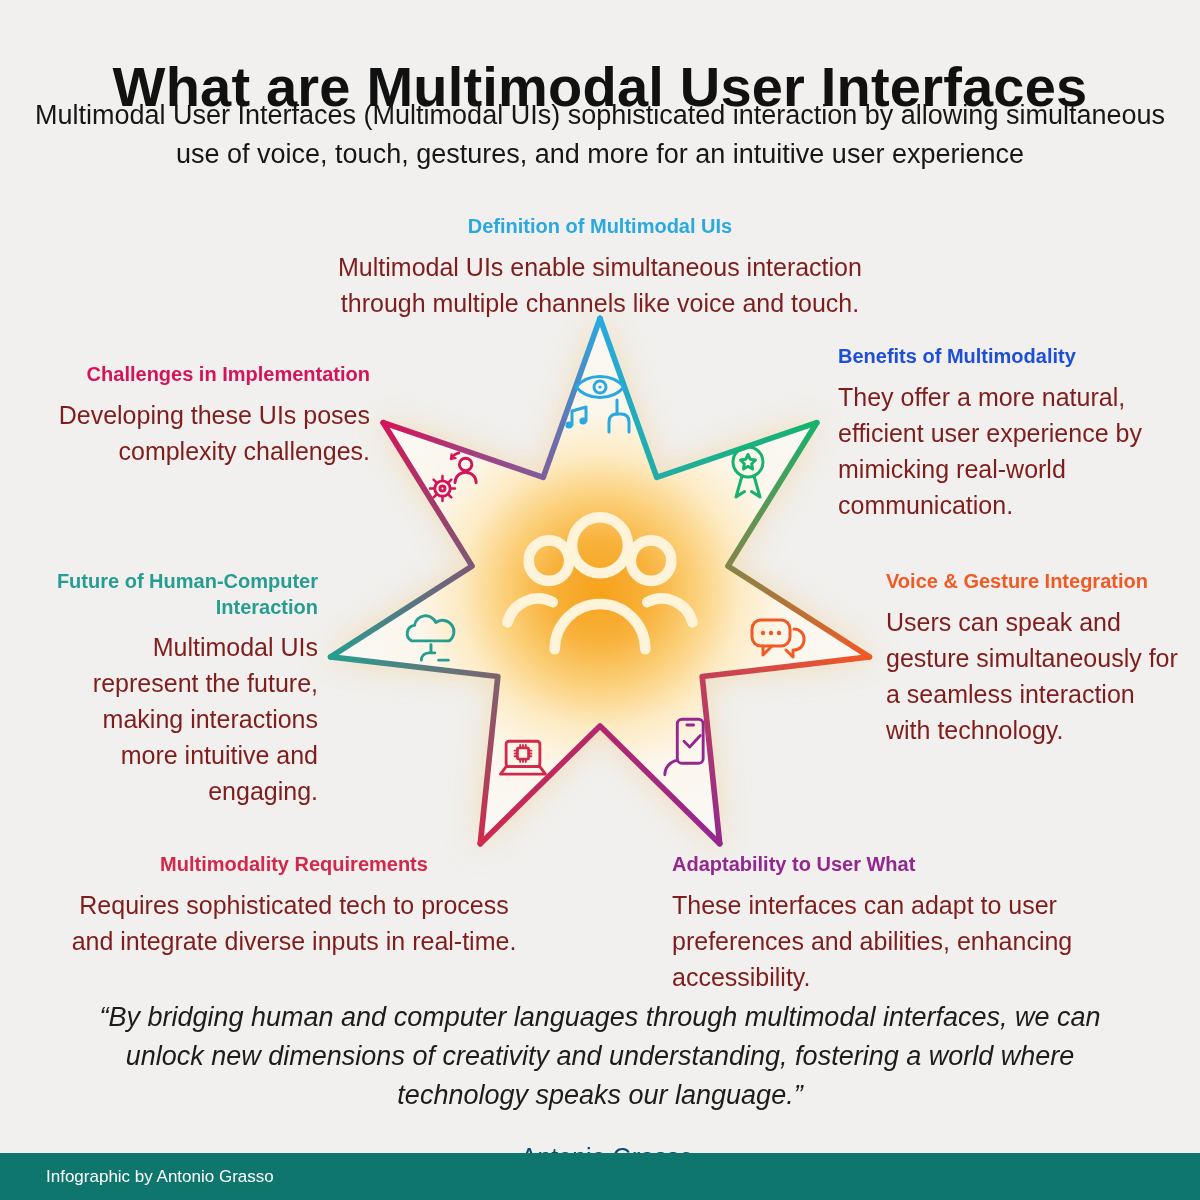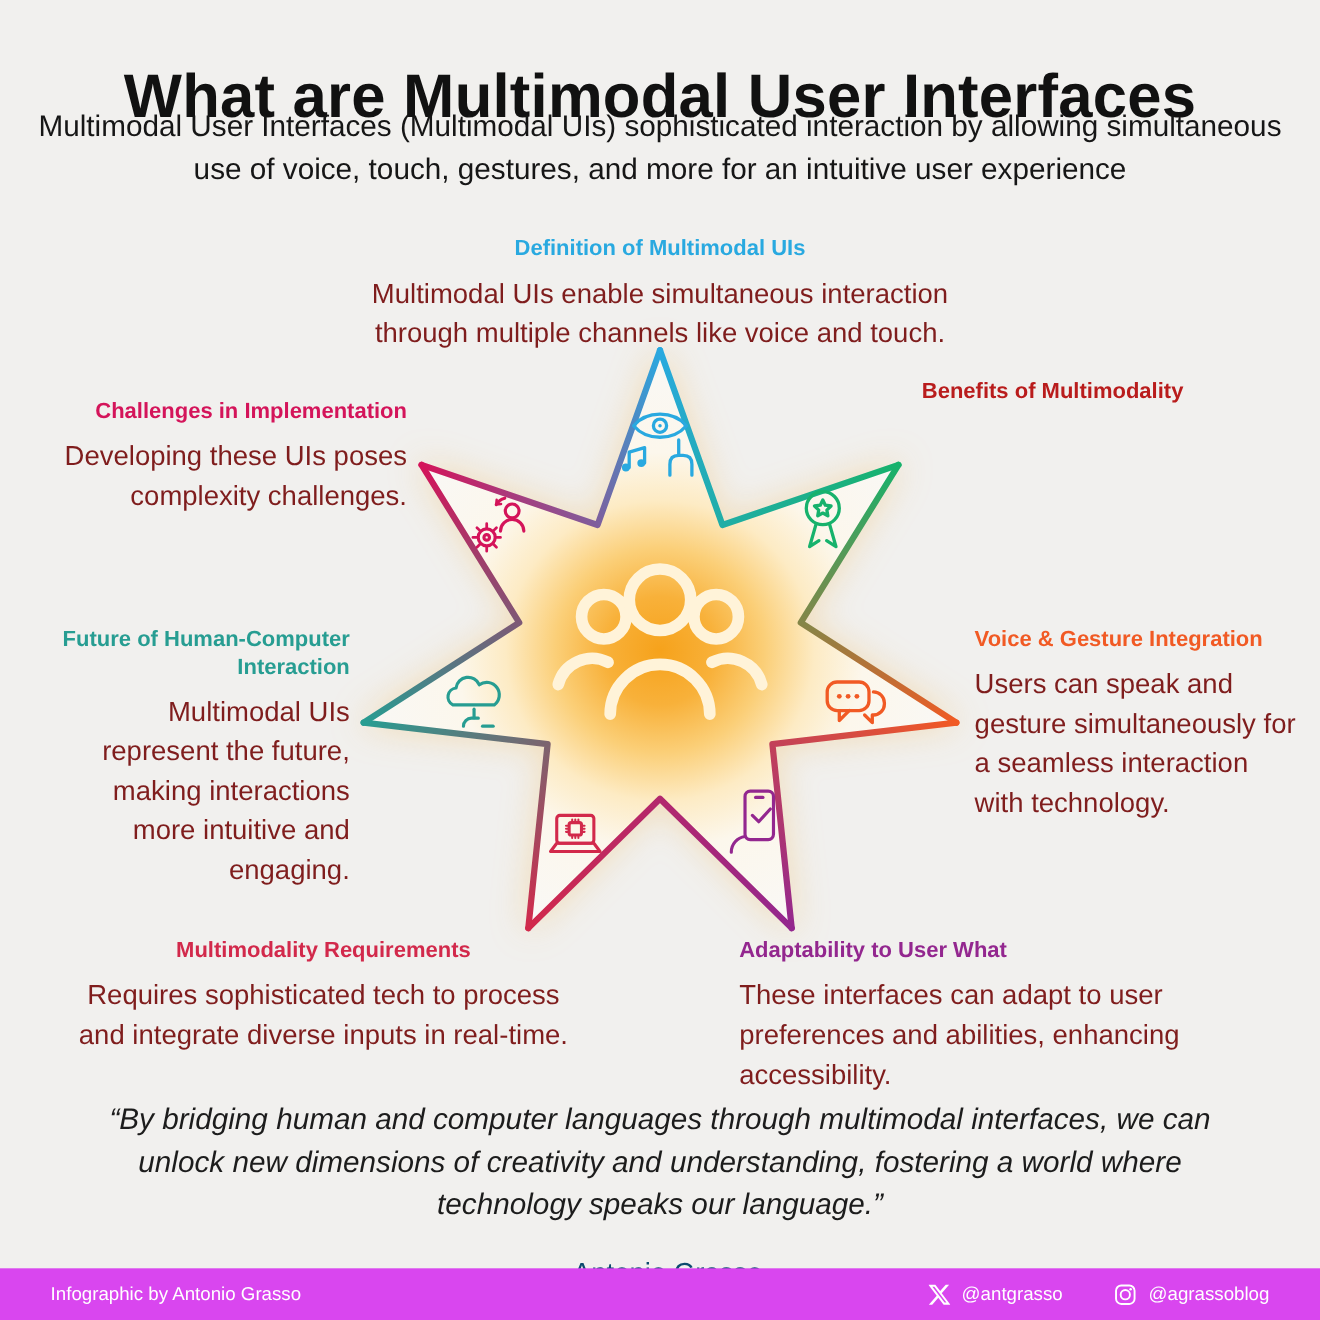--- a/index.html
+++ b/index.html
@@ -39,41 +39,42 @@
   .star-svg{width:100%;height:100%;display:block;filter:drop-shadow(0 0 16px rgba(246,170,40,.28));}
   .star-icon{position:absolute;transform:translate(-50%,-50%);line-height:0;}
   
   .quote{
     position:absolute;top:998px;left:80px;width:1040px;text-align:center;
     font-size:27px;font-style:italic;line-height:1.45;color:#1c1c1c;font-weight:400;
   }
   .quote-attribution{margin-top:24px;font-style:normal;font-size:25px;color:#0c4a6e;}
   
   .footer{
-    position:absolute;left:0;bottom:0;width:1200px;height:47px;background:#d946ef;
+    position:absolute;left:0;bottom:0;width:1200px;height:47px;background:#0f766e;
     display:flex;align-items:center;justify-content:space-between;
     padding:16px 46px;box-sizing:border-box;color:#fff;font-size:17px;
   }
   .handles{display:flex;align-items:center;gap:46px;}
   .handle{display:flex;align-items:center;gap:10px;}
   .handle svg{display:block;}
 </style>
 </head>
 <body>
 
 <h1 class="page-title">What are Multimodal User Interfaces</h1>
 <div class="page-subtitle">Multimodal User Interfaces (Multimodal UIs) sophisticated interaction by allowing simultaneous use of voice, touch, gestures, and more for an intuitive user experience</div>
 
 <div class="sec" id="sec-definition">
   <h3 class="sec-title" style="color: rgb(41, 169, 224);">Definition of Multimodal UIs</h3>
   <p class="sec-body">Multimodal UIs enable simultaneous interaction through multiple channels like voice and touch.</p>
 </div>
 
 <div class="sec" id="sec-benefits">
-  <h3 class="sec-title" style="color: #b91c1c;">Benefits of Multimodality</h3>
+  <h3 class="sec-title" style="color: #1d4ed8;">Benefits of Multimodality</h3>
+  <p class="sec-body">They offer a more natural, efficient user experience by mimicking real-world communication.</p>
 </div>
 
 <div class="sec" id="sec-challenges">
   <h3 class="sec-title" style="color: rgb(212, 20, 90);">Challenges in Implementation</h3>
   <p class="sec-body">Developing these UIs poses complexity challenges.</p>
 </div>
 
 <div class="sec" id="sec-future">
   <h3 class="sec-title" style="color: rgb(39, 157, 146);">Future of Human-Computer Interaction</h3>
   <p class="sec-body">Multimodal UIs represent the future, making interactions more intuitive and engaging.</p>
@@ -230,29 +231,13 @@
   </div>
 </div>
 
 <div class="quote">
   <div>“By bridging human and computer languages through multimodal interfaces, we can unlock new dimensions of creativity and understanding, fostering a world where technology speaks our language.”</div>
   <div class="quote-attribution">- Antonio Grasso</div>
 </div>
 
 <footer class="footer">
   <div>Infographic by Antonio Grasso</div>
-  <div class="handles">
-    <div class="handle">
-      <svg width="20" height="20" viewBox="0 0 24 24" aria-hidden="true">
-        <path fill="#fff" d="M18.901 1.153h3.68l-8.04 9.19L24 22.846h-7.406l-5.8-7.584-6.638 7.584H.474l8.6-9.83L0 1.154h7.594l5.243 6.932ZM17.61 20.644h2.039L6.486 3.24H4.298Z"></path>
-      </svg>
-      <span>@antgrasso</span>
-    </div>
-    <div class="handle">
-      <svg width="22" height="22" viewBox="0 0 24 24" fill="none" stroke="#fff" stroke-width="1.9" aria-hidden="true">
-        <rect x="2.8" y="2.8" width="18.4" height="18.4" rx="5.2"></rect>
-        <circle cx="12" cy="12" r="4.6"></circle>
-        <circle cx="17.3" cy="6.7" r="1.25" fill="#fff" stroke="none"></circle>
-      </svg>
-      <span>@agrassoblog</span>
-    </div>
-  </div>
 </footer>
 
 </body></html>

